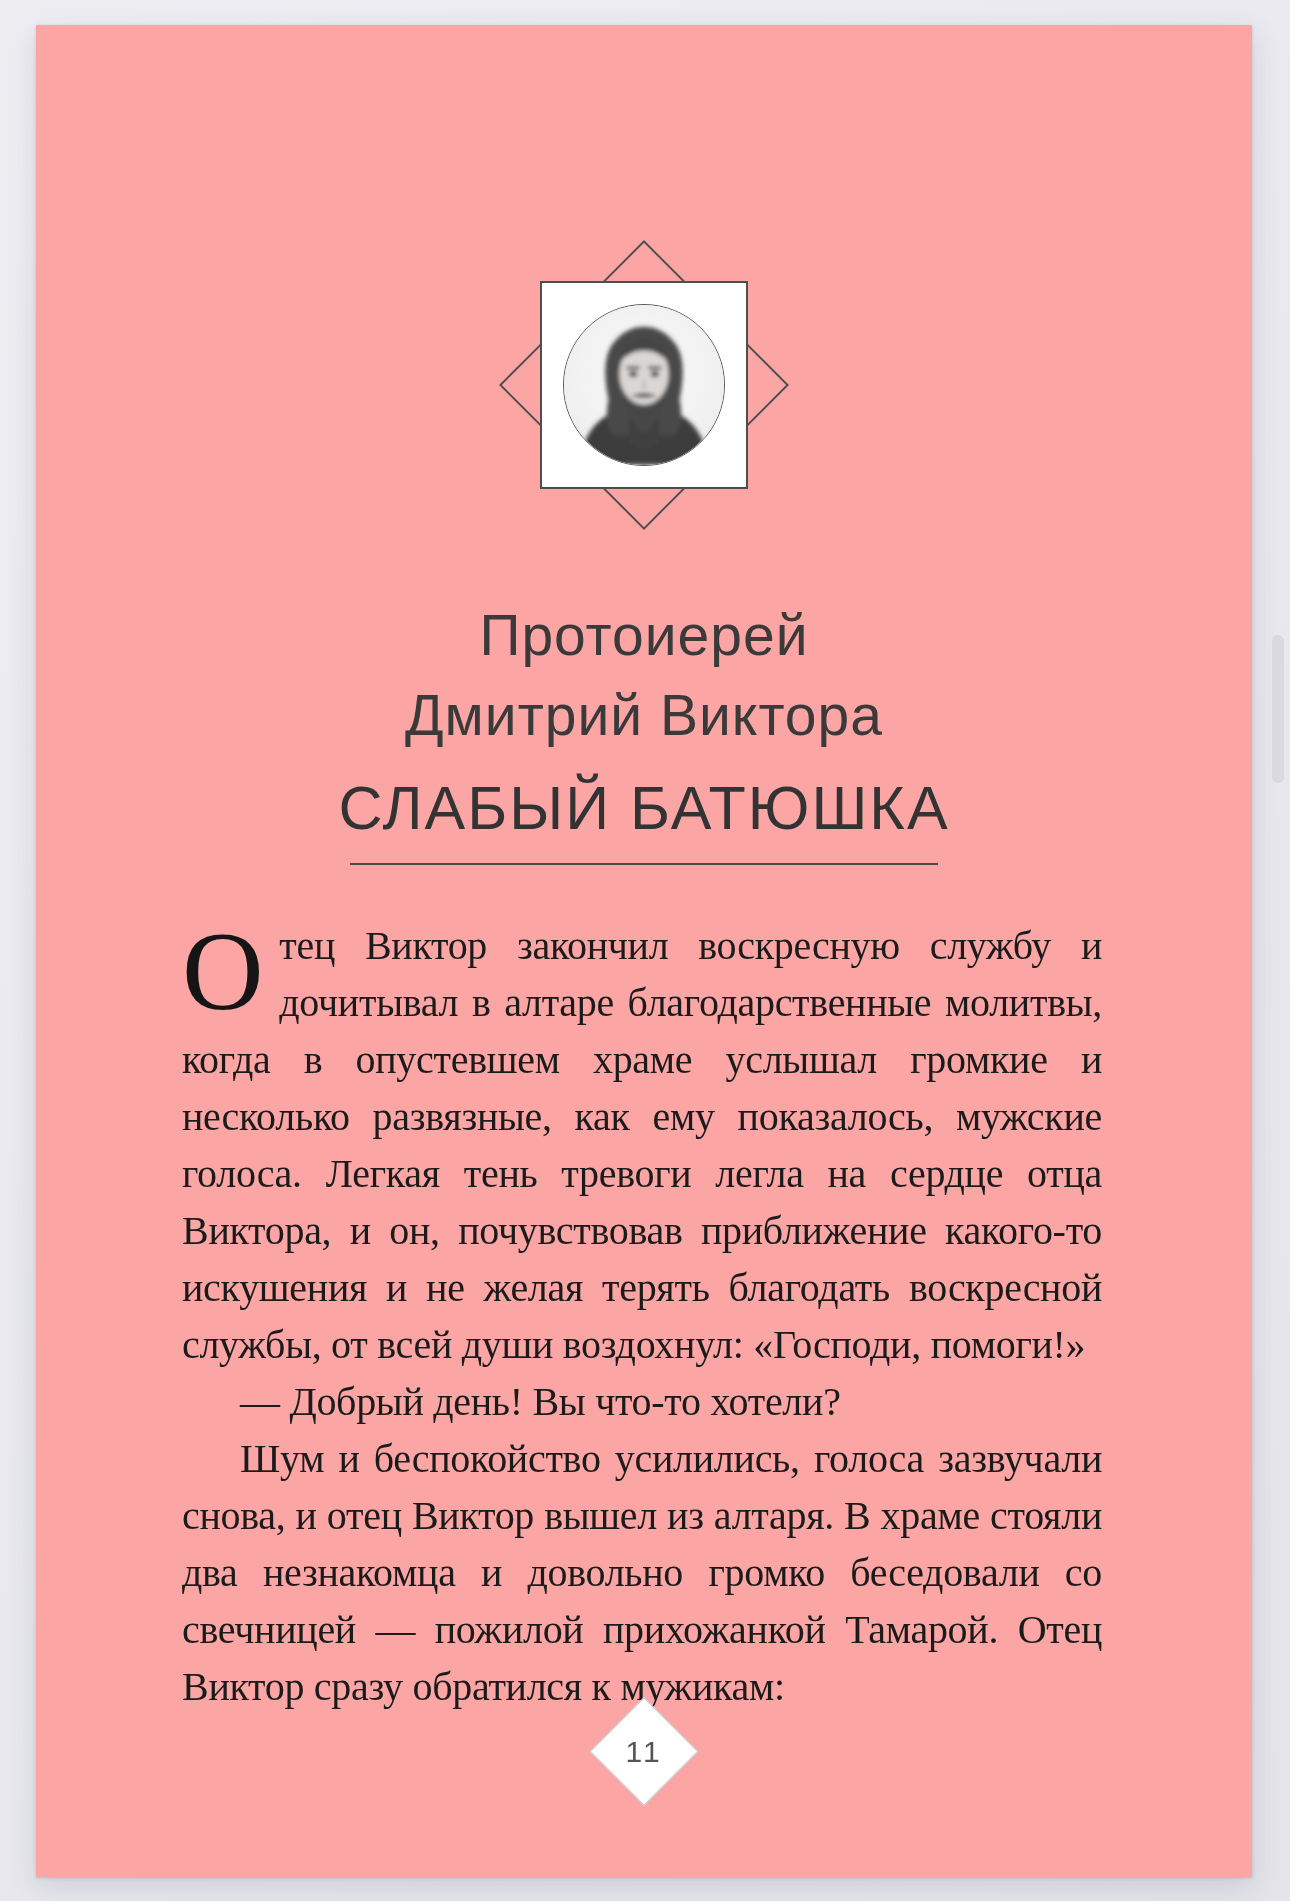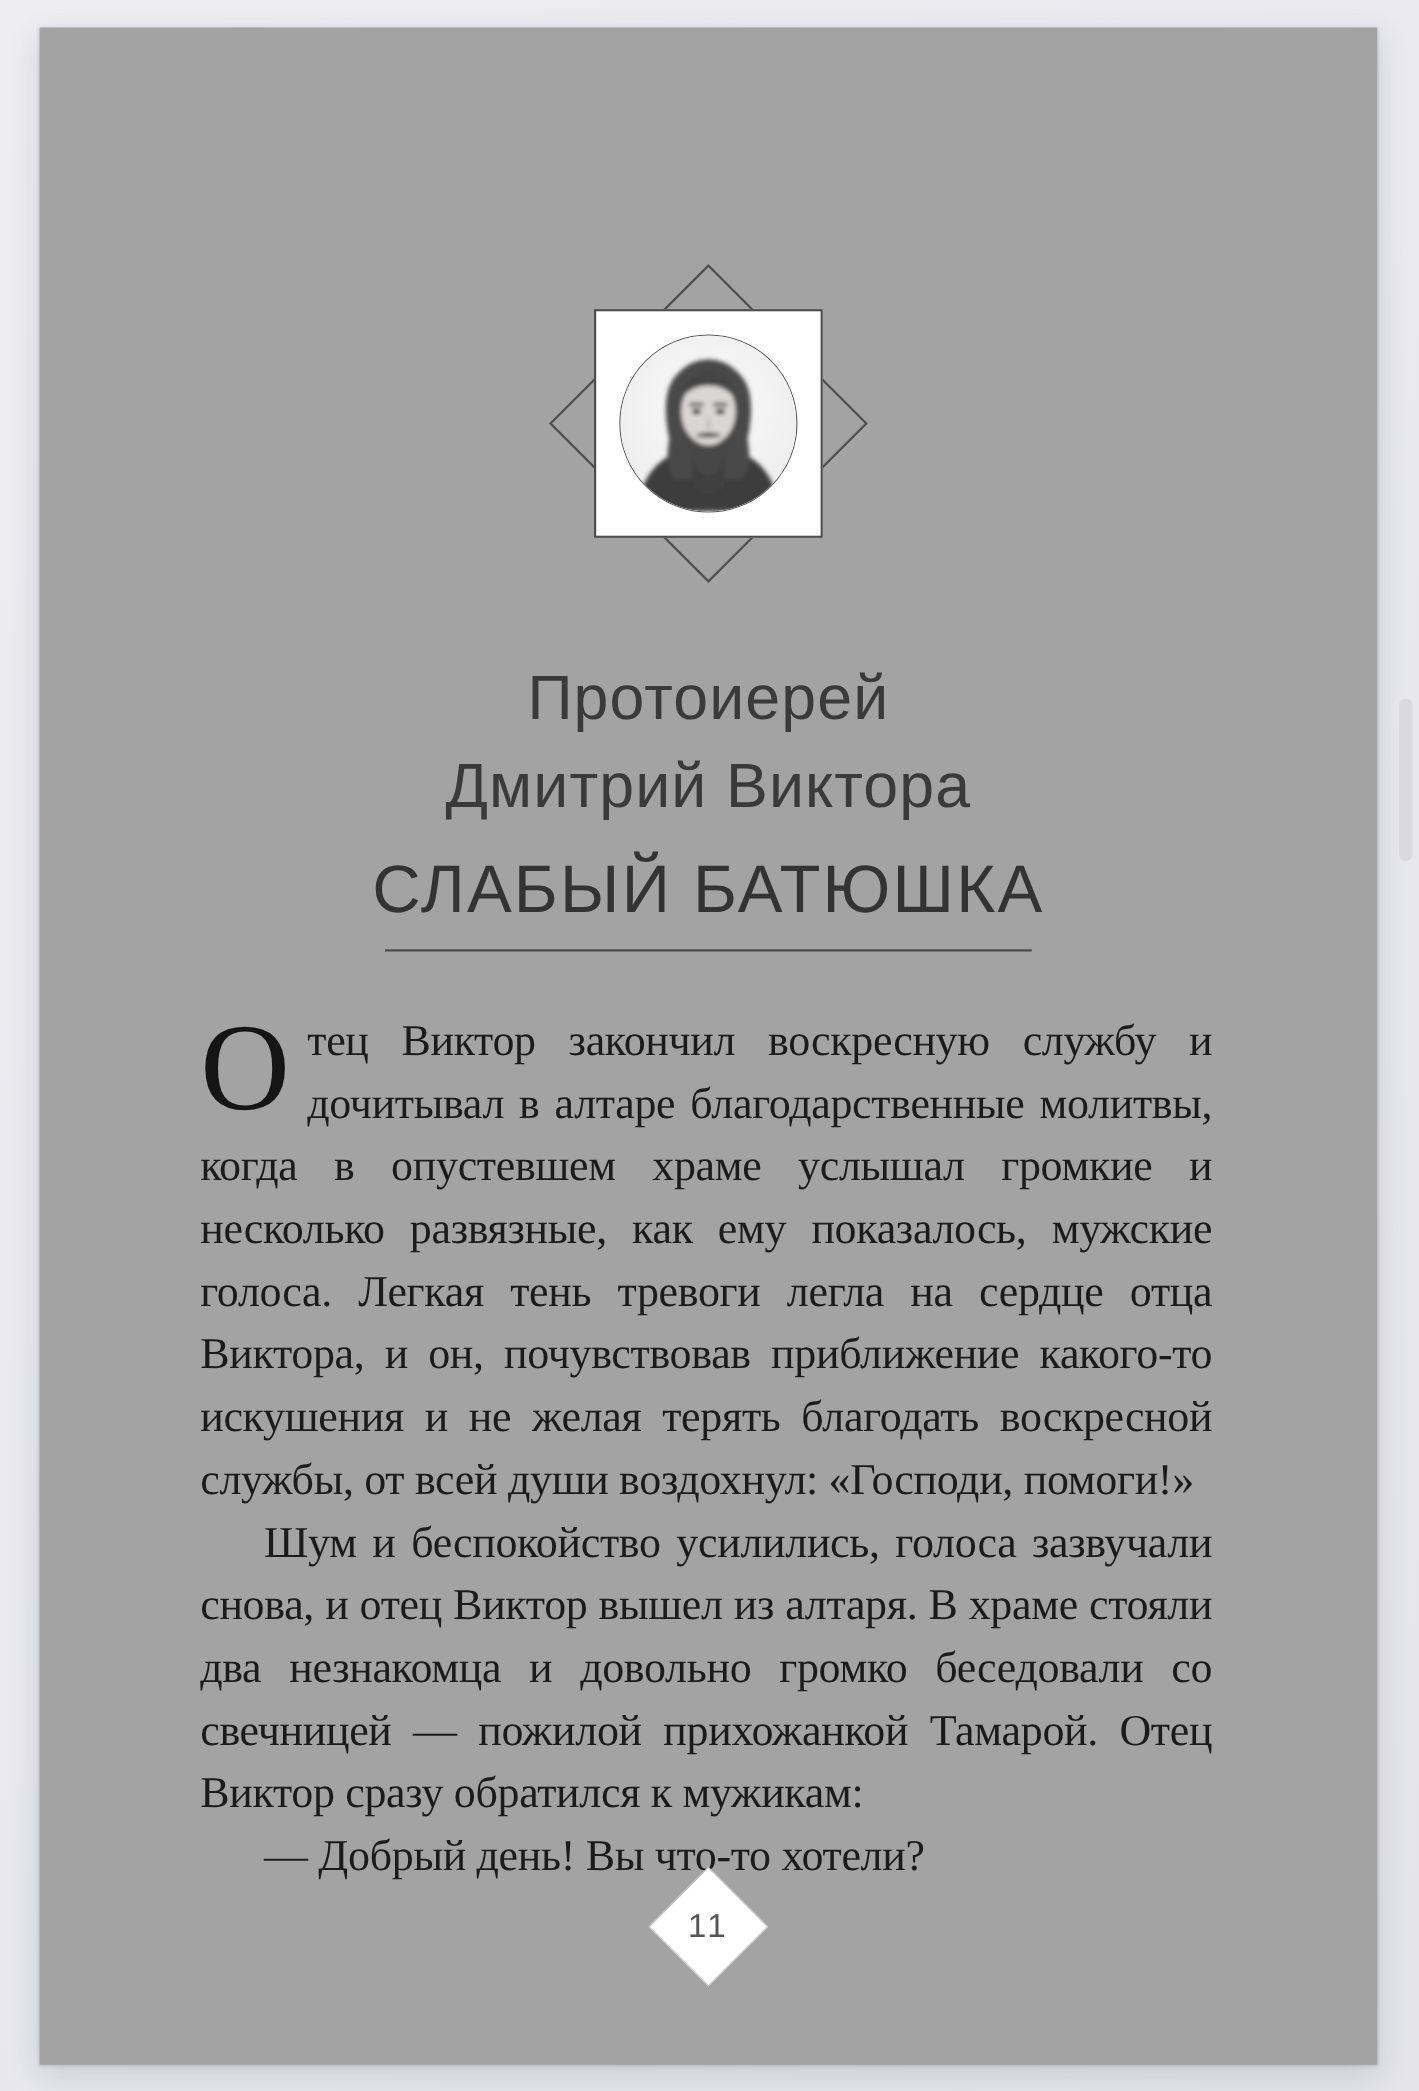--- a/index.html
+++ b/index.html
@@ -4,21 +4,21 @@
 <style>
   * { margin:0; padding:0; box-sizing:border-box; }
   html,body { width:1290px; height:1901px; overflow:hidden; }
   body {
     background: linear-gradient(135deg, #ededf2 0%, #e8e8ee 55%, #e4e4ea 100%);
     font-family: "Liberation Sans", sans-serif;
     position: relative;
   }
   .paper {
     position:absolute; left:36px; top:25px; width:1216px; height:1852px;
-    background:#a3a3a3;
+    background:#fca5a5;
     box-shadow: 0 1px 3px rgba(90,90,110,.25), 0 10px 28px rgba(90,90,110,.18);
     border-radius:1px;
   }
   
   .emblem { position:absolute; left:50%; top:210px; width:300px; height:300px; transform:translateX(-50%); }
   .emblem .diamond {
     position:absolute; left:50%; top:50%; width:205px; height:205px;
     transform:translate(-50%,-50%) rotate(45deg);
     border:2px solid #4e4e4e; background:transparent;
   }
@@ -123,22 +123,22 @@
   <div class="author-block">
     <div class="author-line">Протоиерей</div>
     <div class="author-line">Дмитрий Виктора</div>
   </div>
 
   <div class="story-title">СЛАБЫЙ БАТЮШКА</div>
   <div class="title-rule"></div>
 
   <div class="text-column">
     <p><span class="dropcap">О</span><span>тец Виктор закончил воскресную службу и дочитывал в алтаре благодарственные молитвы, когда в опустевшем храме услышал громкие и несколько развязные, как ему показалось, мужские голоса. Легкая тень тревоги легла на сердце отца Виктора, и он, почувствовав приближение какого-то искушения и не желая терять благодать воскресной службы, от всей души воздохнул: «Господи, помоги!»</span></p>
+    <p class="indented">— Добрый день! Вы что-то хотели?</p>
     <p class="indented">Шум и беспокойство усилились, голоса зазвучали снова, и отец Виктор вышел из алтаря. В храме стояли два незнакомца и довольно громко беседовали со свечницей — пожилой прихожанкой Тамарой. Отец Виктор сразу обратился к мужикам:</p>
-    <p class="indented">— Добрый день! Вы что-то хотели?</p>
   </div>
 
   <div class="pagenum-diamond">
     <div class="num">11</div>
   </div>
 
 </div>
 
 <div class="scrollbar-track">
   <div class="scrollbar-thumb"></div>

